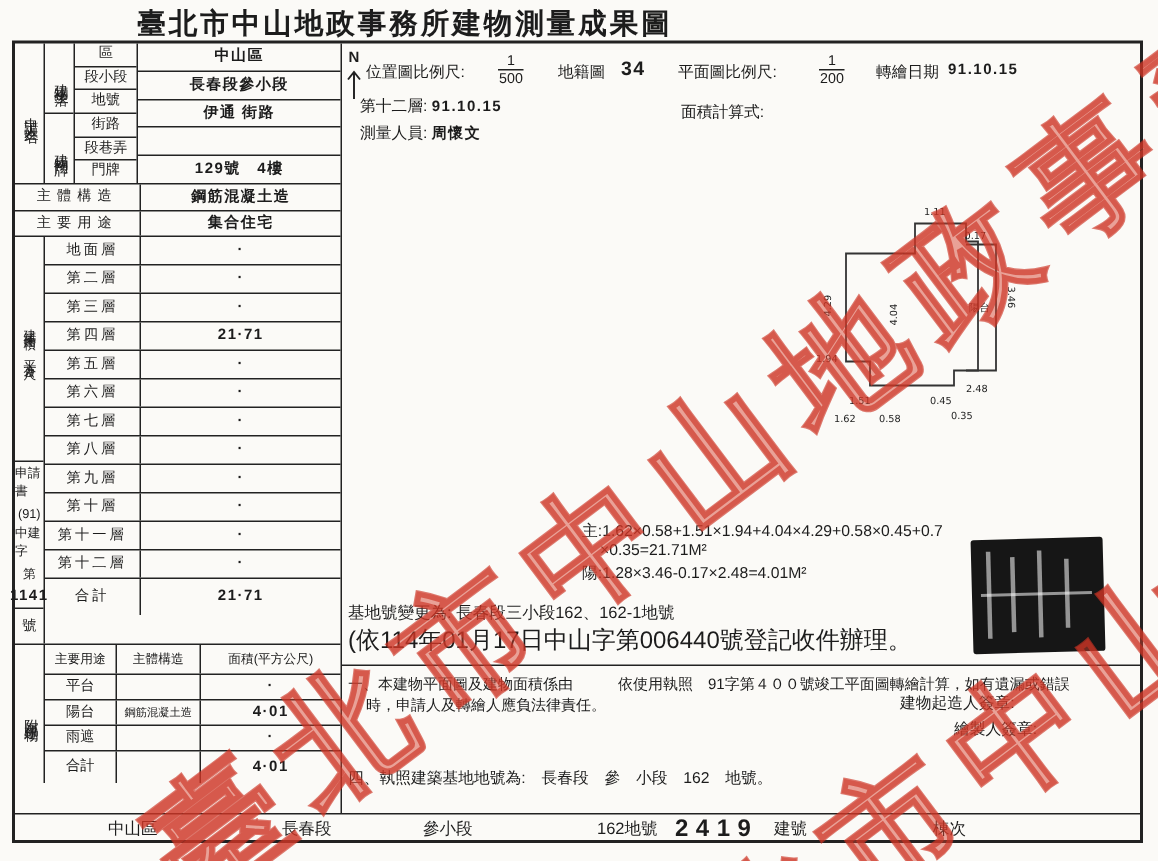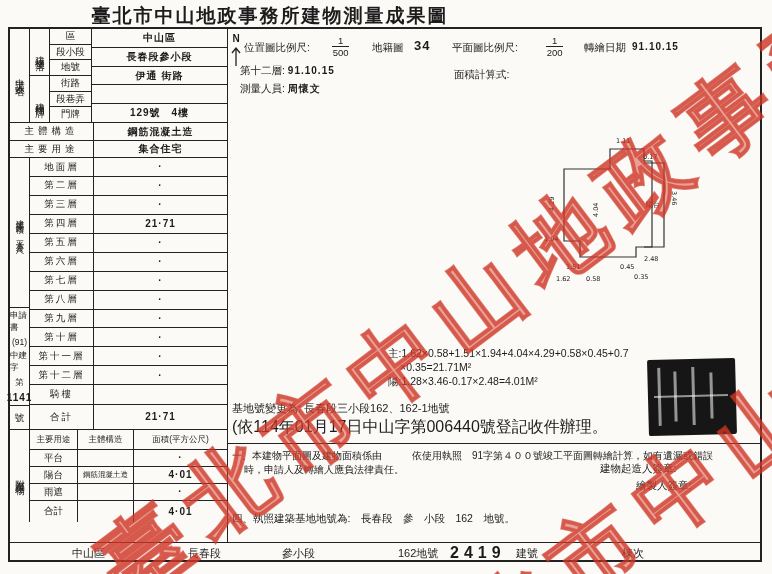--- a/index.html
+++ b/index.html
@@ -160,24 +160,20 @@
               <div class="c flab">第十層</div>
               <div class="c fval hw">·</div>
             </div>
           <div class="frow">
               <div class="c flab">第十一層</div>
               <div class="c fval hw">·</div>
             </div>
           <div class="frow">
               <div class="c flab">第十二層</div>
               <div class="c fval hw">·</div>
-            </div>
-          <div class="frow" style="height:20px">
-              <div class="c flab">騎樓</div>
-              <div class="c fval hw"></div>
             </div>
           <div class="frow" style="height:24px;border-bottom:none">
               <div class="c flab">合計</div>
               <div class="c fval hw">21·71</div>
             </div>
         </div>
       </div>
 
       <div class="lrow" style="height:92px;border-bottom:none">
         <div class="c vtext" style="width:20px">附屬建物</div>

